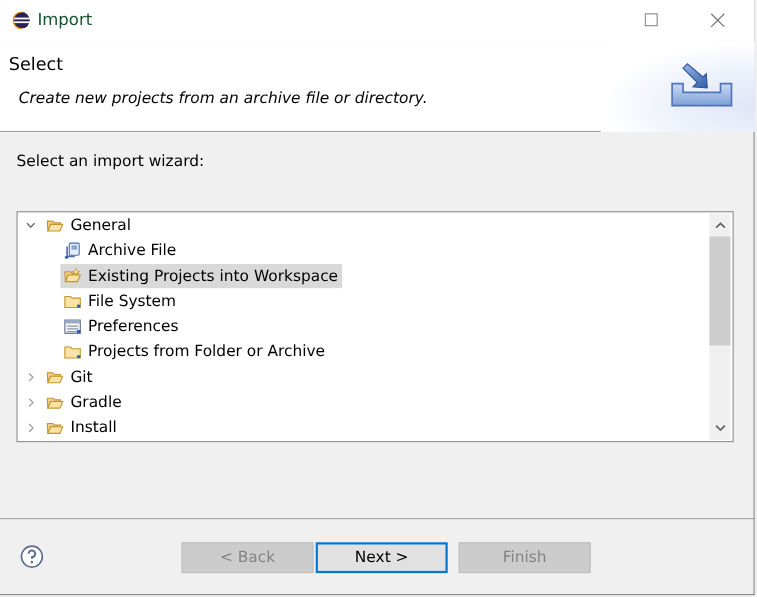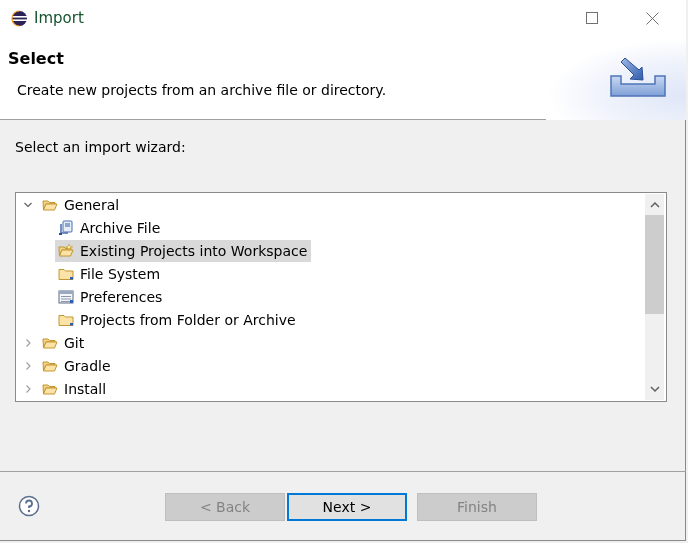--- a/index.html
+++ b/index.html
@@ -7,22 +7,22 @@
   body { font-family: "DejaVu Sans", "Liberation Sans", sans-serif; font-size: 14px; color: #000; position: relative; }
   .window { position: absolute; left: 0; top: 0; width: 686px; height: 541px; background: #f0f0f0; border-right: 1px solid #8a8a8a; border-bottom: 1px solid #8a8a8a; }
   .titlebar { position: absolute; left: 0; top: 0; width: 686px; height: 38px; background: #fff; }
   .app-icon { position: absolute; left: 11px; top: 10px; width: 17px; height: 17px; }
   .title { position: absolute; left: 34px; top: 9px; font-size: 15px; color: #14532d; }
   .win-btn { position: absolute; top: 0; width: 46px; height: 36px; display: flex; align-items: center; justify-content: center; }
   .win-max { left: 569px; }
   .win-close { left: 629px; }
 
   .header { position: absolute; left: 0; top: 38px; width: 686px; height: 82px; background: #fff; border-bottom: 1px solid #a0a0a0; }
-  .header-title { position: absolute; left: 8px; top: 11px; font-weight: bold; font-size: 16px; }
-  .header-desc { position: absolute; left: 17px; top: 44px; font-size: 14px; }
+  .header-title { position: absolute; left: 8px; top: 11px; font-weight: normal; font-size: 16px; }
+  .header-desc { position: absolute; left: 17px; top: 44px; font-size: 14px; font-style: italic; }
   .banner-grad { position: absolute; right: 0; top: 0; width: 140px; height: 82px; background: radial-gradient(ellipse at 100% 70%, #dfe6f7 0%, #eef2fb 40%, #ffffff 70%); }
   .banner-icon { position: absolute; left: 609px; top: 16px; width: 58px; height: 44px; }
 
   .label { position: absolute; left: 15px; top: 139px; font-size: 14px; }
   .filter { position: absolute; left: 15px; top: 162px; width: 652px; height: 24px; background: #fff; border: 1px solid #a9a9a9; padding: 3px 5px; font-family: inherit; font-size: 14px; color: #707070; outline: none; }
   .filter::placeholder { color: #707070; }
 
   .tree { position: absolute; left: 15px; top: 192px; width: 652px; height: 210px; background: #fff; border: 1px solid #8a8a8a; overflow: hidden; }
   .tree-row { position: absolute; height: 22px; display: flex; align-items: center; white-space: nowrap; }
   .tree-row .twisty { width: 12px; height: 12px; display: inline-flex; align-items: center; justify-content: center; margin-right: 8px; }

